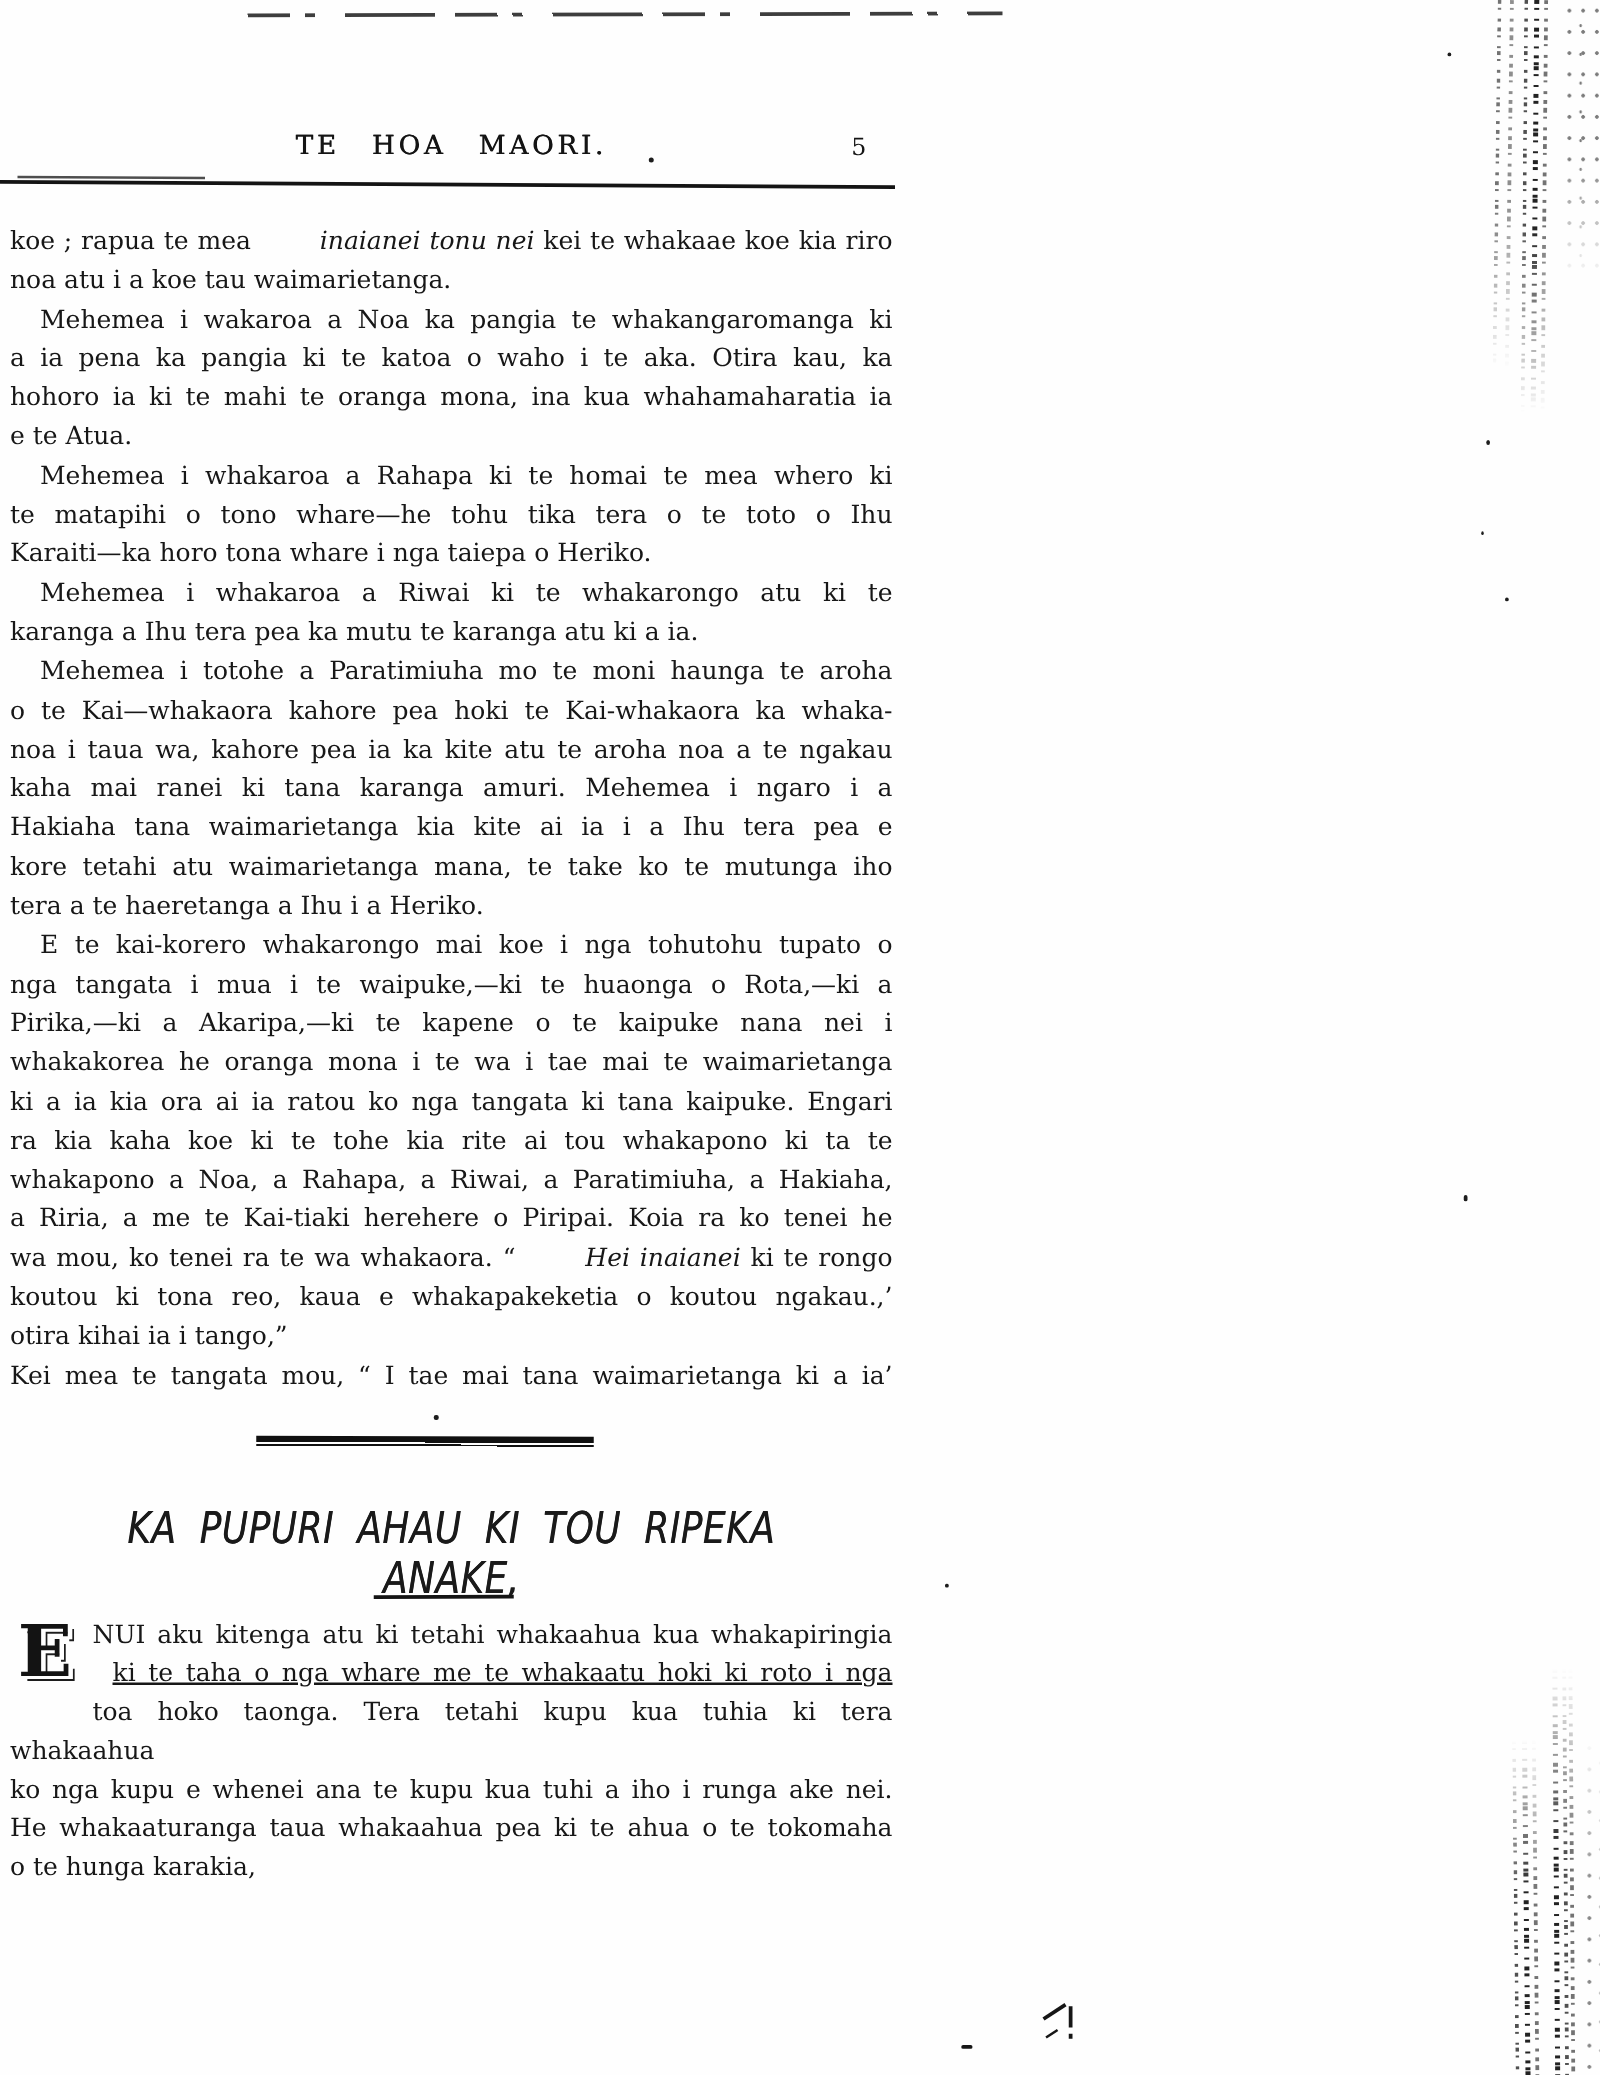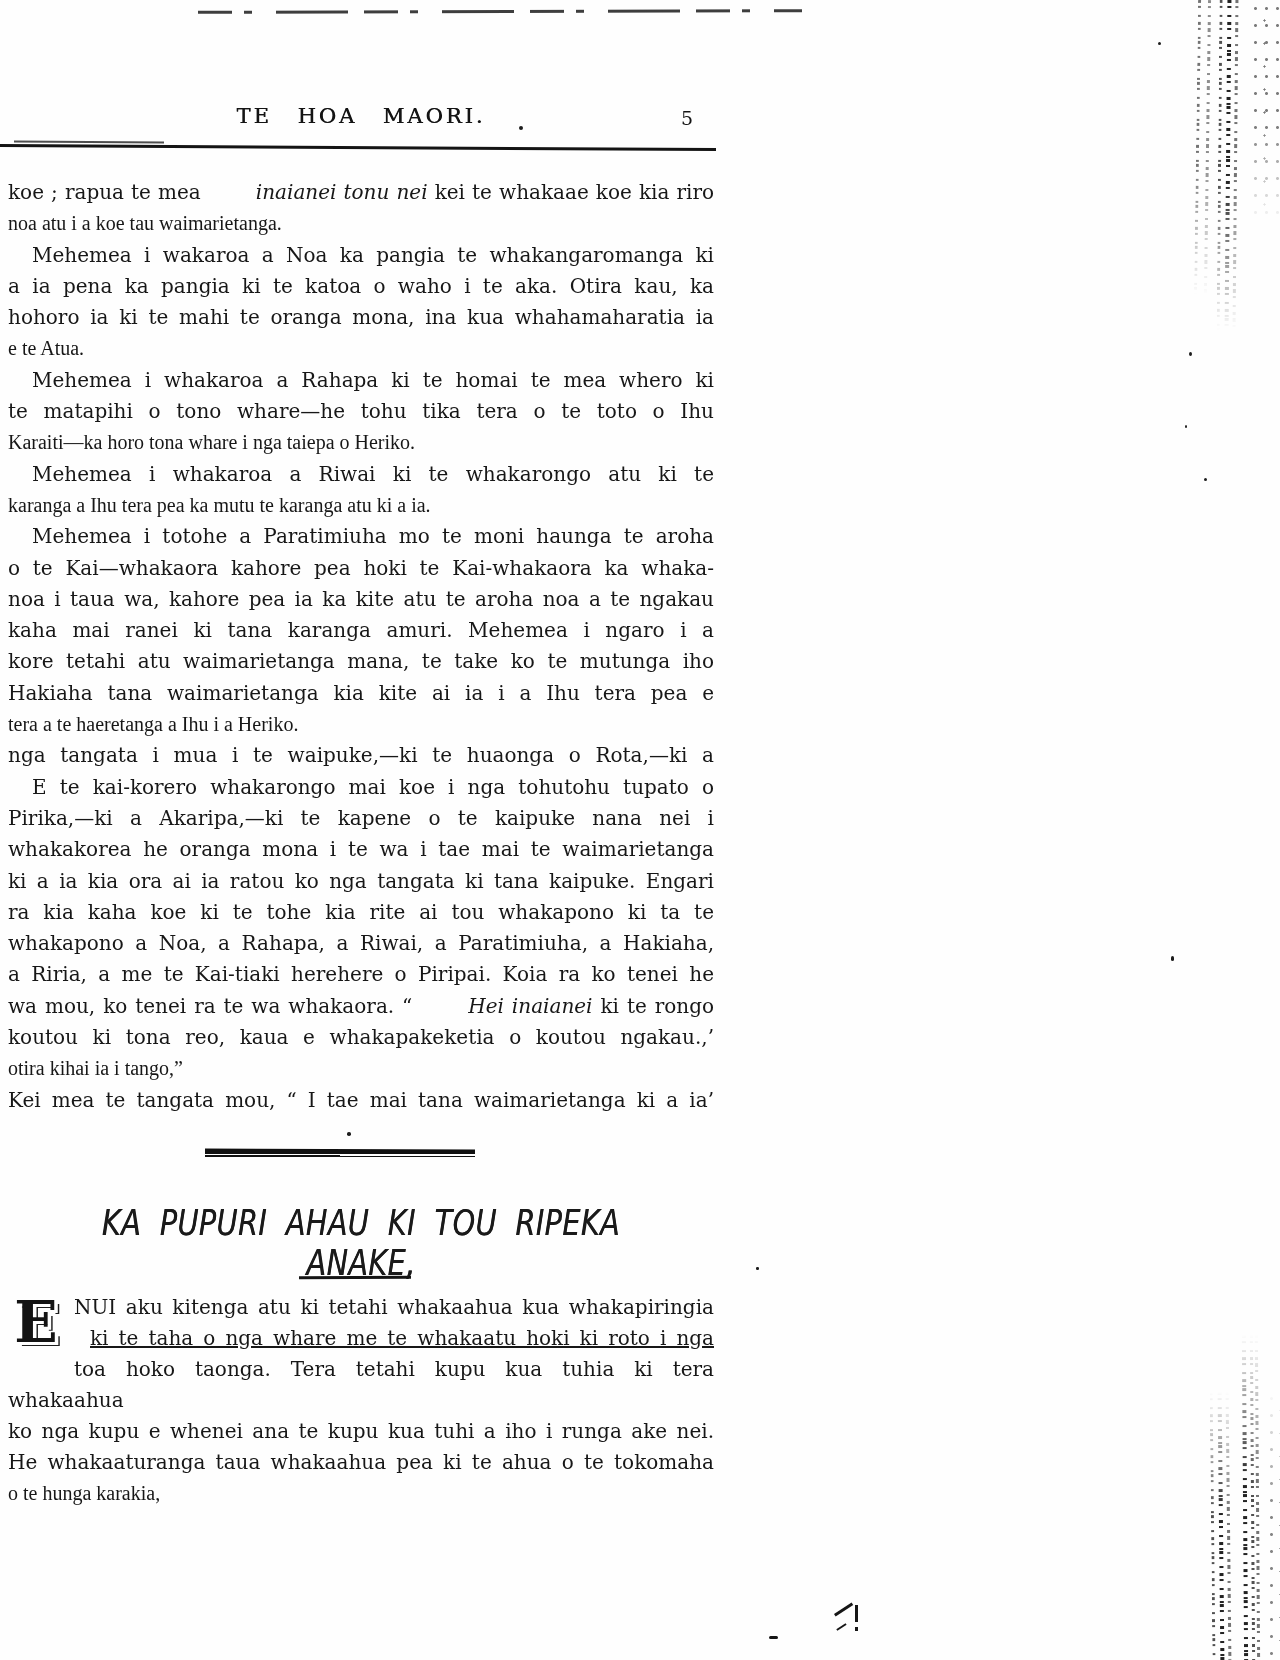--- a/index.html
+++ b/index.html
@@ -28,21 +28,21 @@
     transform:rotate(0.3deg);opacity:.8;
   }
   
   .text-col{
     position:absolute;left:8px;width:706px;font-size:20px;line-height:31.3px;
     color:#171717;
   }
   #main-col{top:177px;}
   #final-col{top:1292px;line-height:31px;}
   .line{text-align:justify;text-align-last:justify;white-space:normal;}
-  .line.last{text-align-last:left;font-family:Liberation Serif, serif;}
+  .line.last{text-align-last:left;}
   .line.indent{text-indent:24px;}
   .line.dc2{text-indent:16px;text-decoration:underline;}
   .it{font-style:italic;margin-left:48px;}
   .dropcap{
     float:left;width:56px;height:60px;margin:3px 10px 0 0;
     font-size:57px;line-height:54px;font-weight:bold;color:#131313;text-align:center;
     text-shadow:3.5px 2.5px 0 #ffffff,5px 4px 0 #1d1d1d;
   }
   
   .section-divider{
@@ -109,27 +109,27 @@
       </div>
       <div class="para">
         <div class="line indent"><span>Mehemea i whakaroa a Riwai ki te whakarongo atu ki te</span></div>
         <div class="line last"><span>karanga a Ihu tera pea ka mutu te karanga atu ki a ia.</span></div>
       </div>
       <div class="para">
         <div class="line indent"><span>Mehemea i totohe a Paratimiuha mo te moni haunga te aroha</span></div>
         <div class="line"><span>o te Kai—whakaora kahore pea hoki te Kai-whakaora ka whaka-</span></div>
         <div class="line"><span>noa i taua wa, kahore pea ia ka kite atu te aroha noa a te ngakau</span></div>
         <div class="line"><span>kaha mai ranei ki tana karanga amuri.  Mehemea i ngaro i a</span></div>
+        <div class="line"><span>Hakiaha tana waimarietanga kia kite ai ia i a Ihu tera pea e</span></div>
         <div class="line"><span>kore tetahi atu waimarietanga mana, te take ko te mutunga iho</span></div>
-        <div class="line"><span>Hakiaha tana waimarietanga kia kite ai ia i a Ihu tera pea e</span></div>
         <div class="line last"><span>tera a te haeretanga a Ihu i a Heriko.</span></div>
       </div>
       <div class="para">
+        <div class="line indent"><span>E te kai-korero whakarongo mai koe i nga tohutohu tupato o</span></div>
         <div class="line"><span>nga tangata i mua i te waipuke,—ki te huaonga o Rota,—ki a</span></div>
-        <div class="line indent"><span>E te kai-korero whakarongo mai koe i nga tohutohu tupato o</span></div>
         <div class="line"><span>Pirika,—ki a Akaripa,—ki te kapene o te kaipuke nana nei i</span></div>
         <div class="line"><span>whakakorea he oranga mona i te wa i tae mai te waimarietanga</span></div>
         <div class="line"><span>ki a ia kia ora ai ia ratou ko nga tangata ki tana kaipuke.  Engari</span></div>
         <div class="line"><span>ra kia kaha koe ki te tohe kia rite ai tou whakapono ki ta te</span></div>
         <div class="line"><span>whakapono a Noa, a Rahapa, a Riwai, a Paratimiuha, a Hakiaha,</span></div>
         <div class="line"><span>a Riria, a me te Kai-tiaki herehere o Piripai.  Koia ra ko tenei he</span></div>
         <div class="line"><span>wa mou, ko tenei ra te wa whakaora.  “ </span><span class="it">Hei inaianei</span><span> ki te rongo</span></div>
         <div class="line"><span>koutou ki tona reo, kaua e whakapakeketia o koutou ngakau.,’</span></div>
         <div class="line last"><span>otira kihai ia i tango,”</span></div>
         <div class="line"><span>Kei mea te tangata mou, “ I tae mai tana waimarietanga ki a ia’</span></div>

